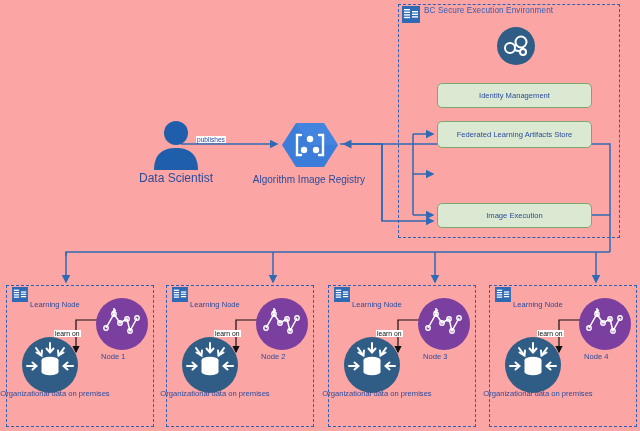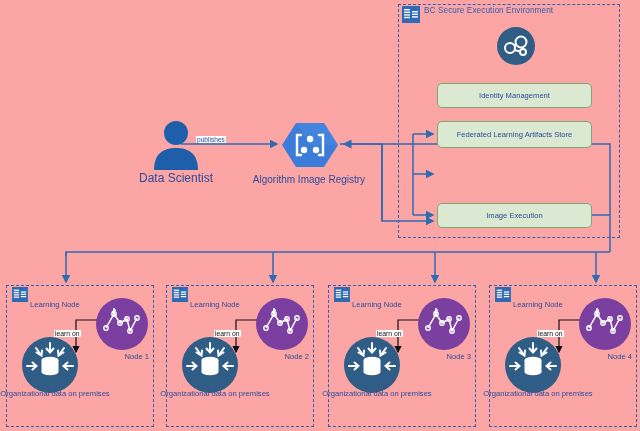--- a/index.html
+++ b/index.html
@@ -96,21 +96,21 @@
     white-space: nowrap;
     top: 300px;
   }
   #ln-title-1 { left: 30px; }
   #ln-title-2 { left: 190px; }
   #ln-title-3 { left: 352px; }
   #ln-title-4 { left: 513px; }
 
   .node-name {
     font-size: 7.6px; color: #2b4b9b;
-    text-align: right; width: 48px;
+    text-align: left; width: 48px;
     top: 352px;
   }
   #node-name-1 { left: 101px; }
   #node-name-2 { left: 261px; }
   #node-name-3 { left: 423px; }
   #node-name-4 { left: 584px; }
 
   .data-caption {
     font-size: 7.6px; color: #2b4b9b;
     text-align: center; width: 110px;

